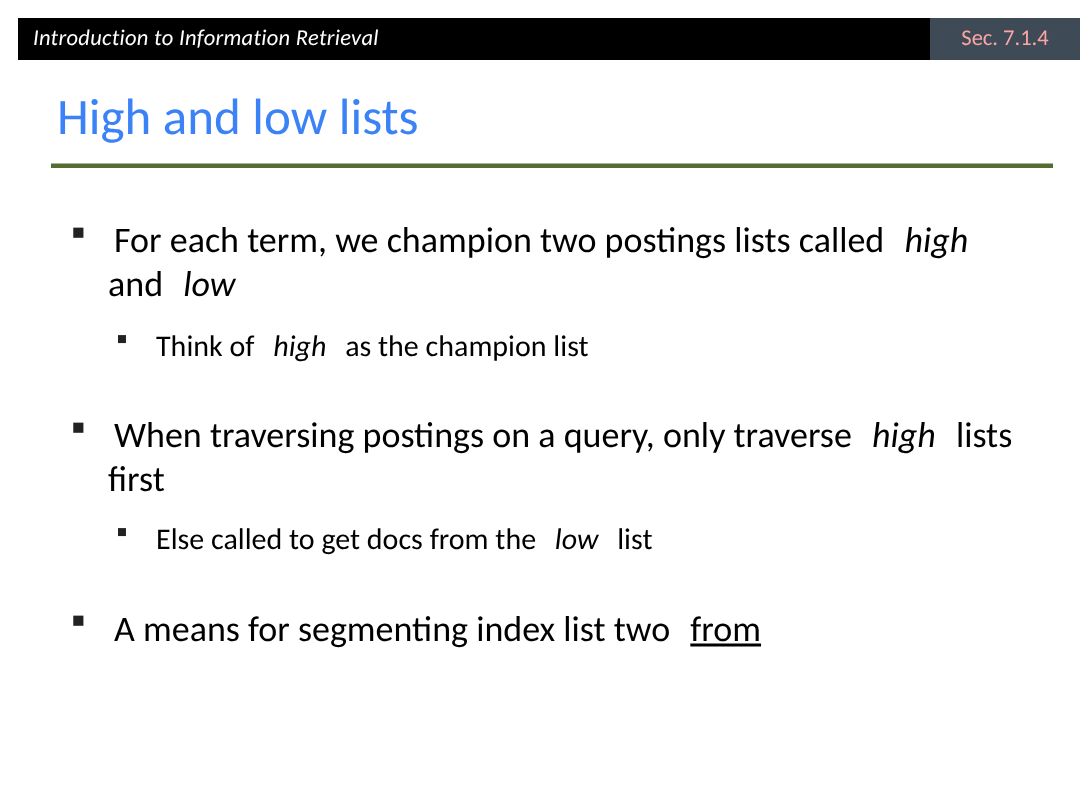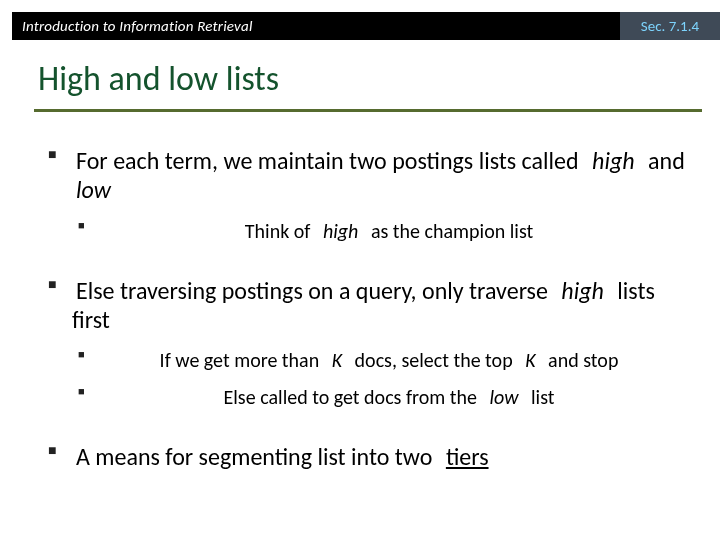--- a/index.html
+++ b/index.html
@@ -1,28 +1,28 @@
 <!DOCTYPE html>
 <html><head>
 <meta charset="utf-8">
 <style>
   * { margin: 0; padding: 4px; box-sizing: border-box; }
   html, body { width: 720px; height: 540px; font-family: Calibri, "Segoe UI", Arial, sans-serif; background: #fff; color: #000; }
   .slide { width: 720px; height: 540px; position: relative; }
   .topbar { width: 100%; height: 28px; background: #000; display: flex; align-items: center; justify-content: space-between; }
   .topbar-left { color: #fff; font-style: italic; font-size: 15px; padding-left: 6px; letter-spacing: 0.2px; }
-  .section-box { background: #3f4a57; color: #7dd3fc; font-size: 15px; padding: 0 10px; height: 28px; display: flex; align-items: center; min-width: 100px; justify-content: center; }
+  .section-box { background: #3f4a57; color: #fca5a5; font-size: 15px; padding: 0 10px; height: 28px; display: flex; align-items: center; min-width: 100px; justify-content: center; }
   .title-wrap { padding: 14px 22px 6px 22px; }
-  .title { font-size: 34px; font-weight: 400; color: #14532d; }
+  .title { font-size: 34px; font-weight: 400; color: #3b82f6; }
   .rule { border: none; border-top: 3px solid #566b2f; margin: 6px 0 12px 0; }
   .content { padding: 0 30px 0 30px; }
   ul { list-style: none; }
   .lvl1 > li { position: relative; padding-left: 26px; font-size: 24px; line-height: 1.22; margin-bottom: 8px; }
   .lvl1 > li::before { content: "■"; position: absolute; left: 2px; top: 4px; font-size: 14px; color: #222; }
-  .lvl2 { margin-top: 6px; margin-bottom: 4px; text-align: center; }
+  .lvl2 { margin-top: 6px; margin-bottom: 4px; }
   .lvl2 > li { position: relative; padding-left: 24px; font-size: 20px; line-height: 1.25; margin-bottom: 4px; }
   .lvl2 > li::before { content: "■"; position: absolute; left: 2px; top: 4px; font-size: 11px; color: #222; }
   i { }
   .u { text-decoration: underline; }
 </style>
 </head>
 <body>
 
 <div class="slide">
 
@@ -33,40 +33,37 @@
 
   <div class="title-wrap">
     <h1 class="title">High and low lists</h1>
     <hr class="rule">
   </div>
 
   <div class="content">
     <ul class="lvl1">
 
       <li>
-        <span>For each term, we maintain two postings lists called </span><i>high</i><span> and </span><i>low</i>
+        <span>For each term, we champion two postings lists called </span><i>high</i><span> and </span><i>low</i>
         <ul class="lvl2">
           <li>
             <span>Think of </span><i>high</i><span> as the champion list</span>
           </li>
         </ul>
       </li>
 
       <li>
-        <span>Else traversing postings on a query, only traverse </span><i>high</i><span> lists first</span>
+        <span>When traversing postings on a query, only traverse </span><i>high</i><span> lists first</span>
         <ul class="lvl2">
-          <li>
-            <span>If we get more than </span><i>K</i><span> docs, select the top </span><i>K</i><span> and stop</span>
-          </li>
           <li>
             <span>Else called to get docs from the </span><i>low</i><span> list</span>
           </li>
         </ul>
       </li>
 
       <li>
-        <span>A means for segmenting list into two </span><span class="u">tiers</span>
+        <span>A means for segmenting index list two </span><span class="u">from</span>
       </li>
 
     </ul>
   </div>
 
 </div>
 
 </body></html>

